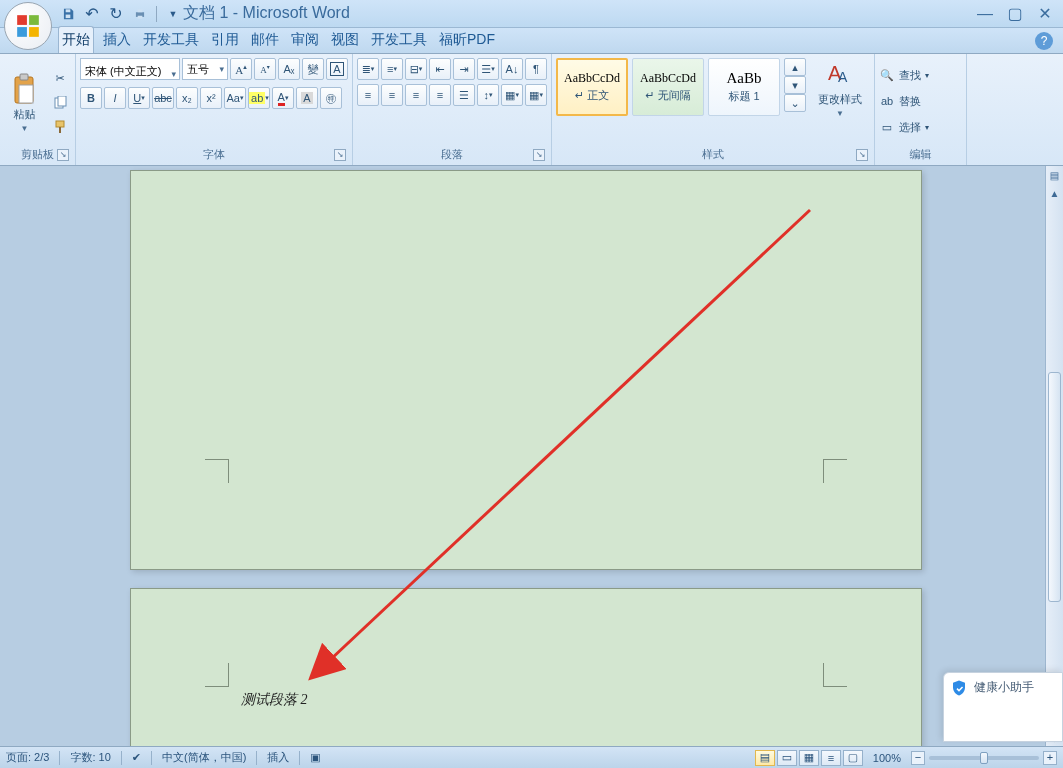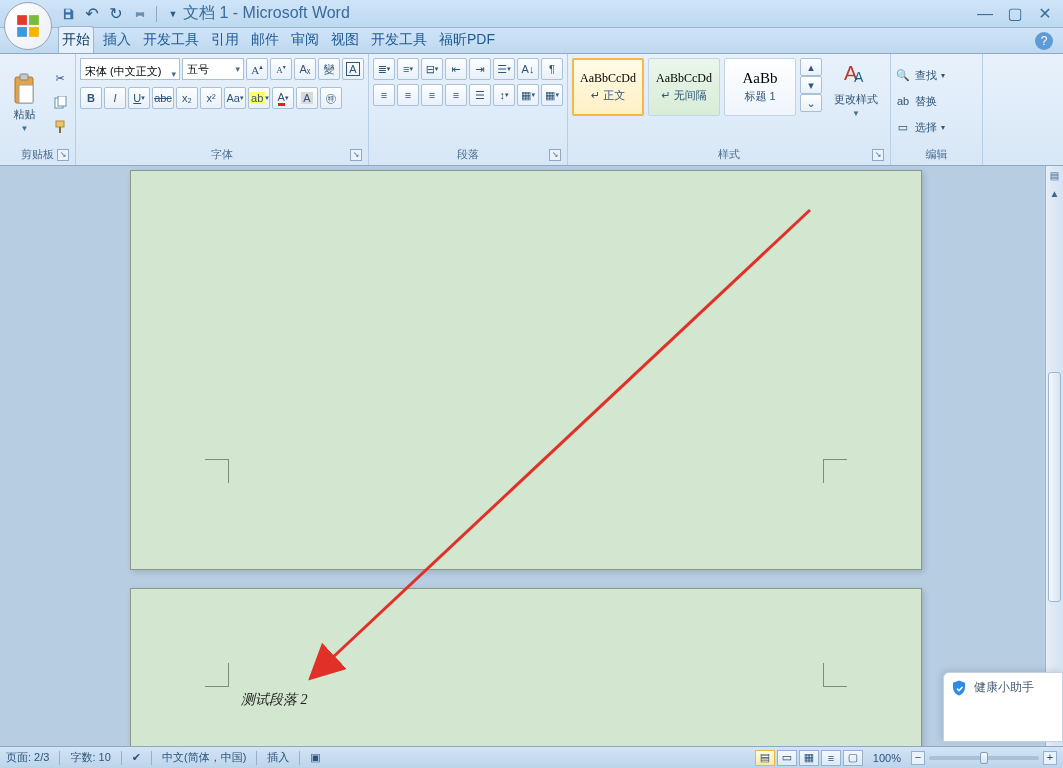--- a/index.html
+++ b/index.html
@@ -61,21 +61,21 @@
 .ctl{height:22px;min-width:22px;border:1px solid #a8c0d8;background:linear-gradient(#fdfefe,#e8f0f9);border-radius:2px;display:flex;align-items:center;justify-content:center;font-size:11px;color:#2f5577;padding:0 4px;}
 .ctl.noborder{border:none;background:none;}
 .sel{height:22px;border:1px solid #a8c0d8;background:#fff;font-size:11px;padding:0 14px 0 4px;position:relative;display:flex;align-items:center;}
 .sel::after{content:"▾";position:absolute;right:3px;font-size:9px;color:#4a6e91;}
 
 
 .g-clipboard{width:76px;}
 
 .g-font{flex:0 0 auto;}
 .g-font .sel.fontname{width:100px;align-items:flex-end;}
-.g-font .sel.fontsize{width:62px;}
+.g-font .sel.fontsize{width:46px;}
 .g-font .bar{display:flex;gap:2px;margin-top:3px;}
 .g-font .ctl{min-width:22px;padding:0;}
 
 .g-para{flex:0 0 auto;}
 .g-para .ctl{min-width:22px;padding:0;}
 
 .g-styles{flex:0 0 auto;}
 .style-item{width:72px;height:58px;border:1px solid #c2d5e8;background:linear-gradient(#fff,#eef5fc);display:flex;flex-direction:column;align-items:center;justify-content:center;border-radius:2px;}
 .style-item.sel-style{border:2px solid #f3b849;background:linear-gradient(#fffbe6,#fff0c4);}
 .style-item.nospace{background:linear-gradient(#eaf6ea,#d7ecd7);}

